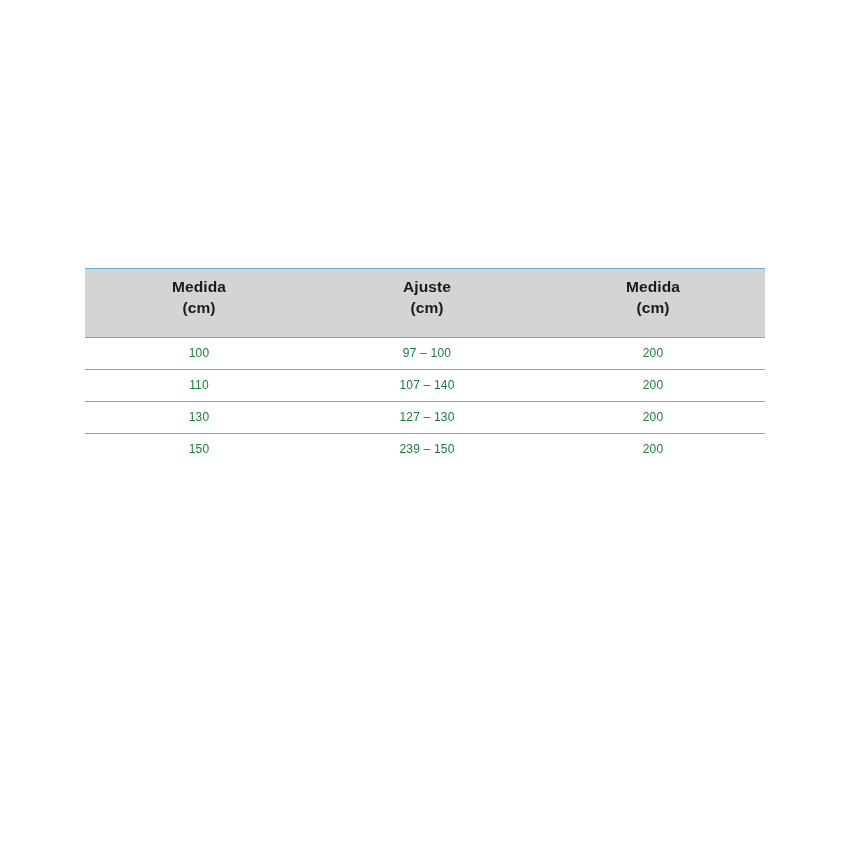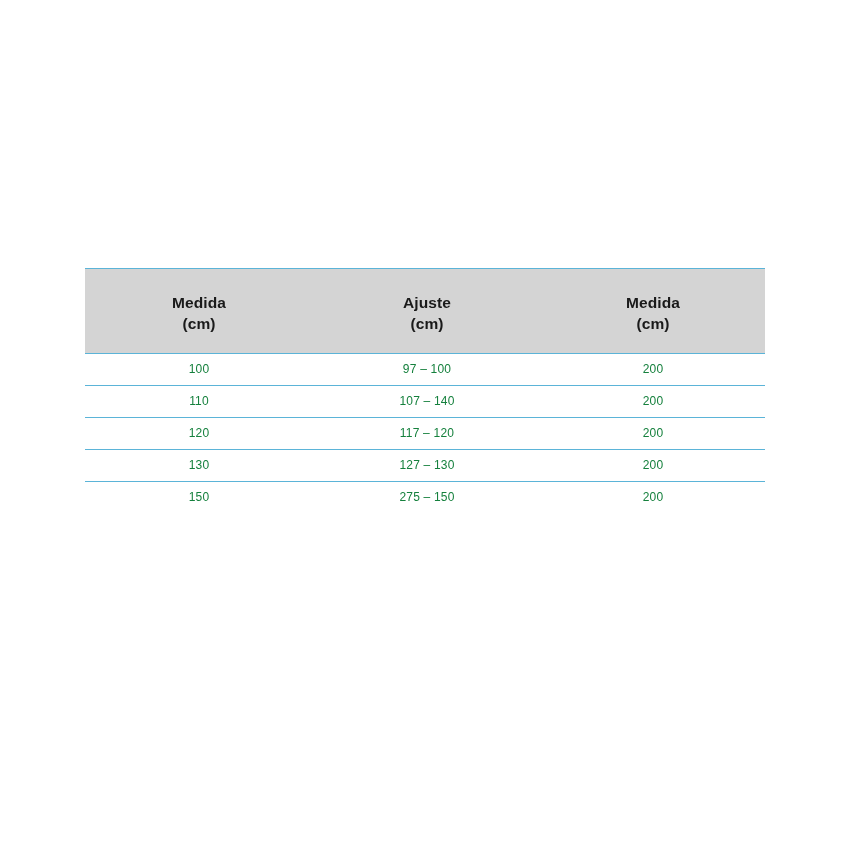--- a/index.html
+++ b/index.html
@@ -30,21 +30,21 @@
 
   table.size-table col.col-0 { width: 228px; }
   table.size-table col.col-1 { width: 228px; }
   table.size-table col.col-2 { width: 224px; }
 
   table.size-table thead tr {
     background: #d4d4d4;
   }
 
   table.size-table thead th {
-    padding: 24px 0 18px 0;
+    padding: 8px 0 18px 0;
     font-size: 15.5px;
     font-weight: bold;
     color: #1a1a1a;
     text-align: center;
     line-height: 1.35;
     border-top: 1.5px solid #5bb4d8;
     border-bottom: 1.5px solid #5bb4d8;
     letter-spacing: 0.1px;
   }
 
@@ -98,29 +98,24 @@
         <td>100</td>
         <td>97 – 100</td>
         <td>200</td>
       </tr>
       <tr>
         <td>110</td>
         <td>107 – 140</td>
         <td>200</td>
       </tr>
       <tr>
-        <td>120</td>
-        <td>117 – 120</td>
-        <td>200</td>
-      </tr>
-      <tr>
         <td>130</td>
         <td>127 – 130</td>
         <td>200</td>
       </tr>
       <tr>
         <td>150</td>
-        <td>275 – 150</td>
+        <td>239 – 150</td>
         <td>200</td>
       </tr>
     </tbody>
   </table>
 </div>
 
 </body></html>

